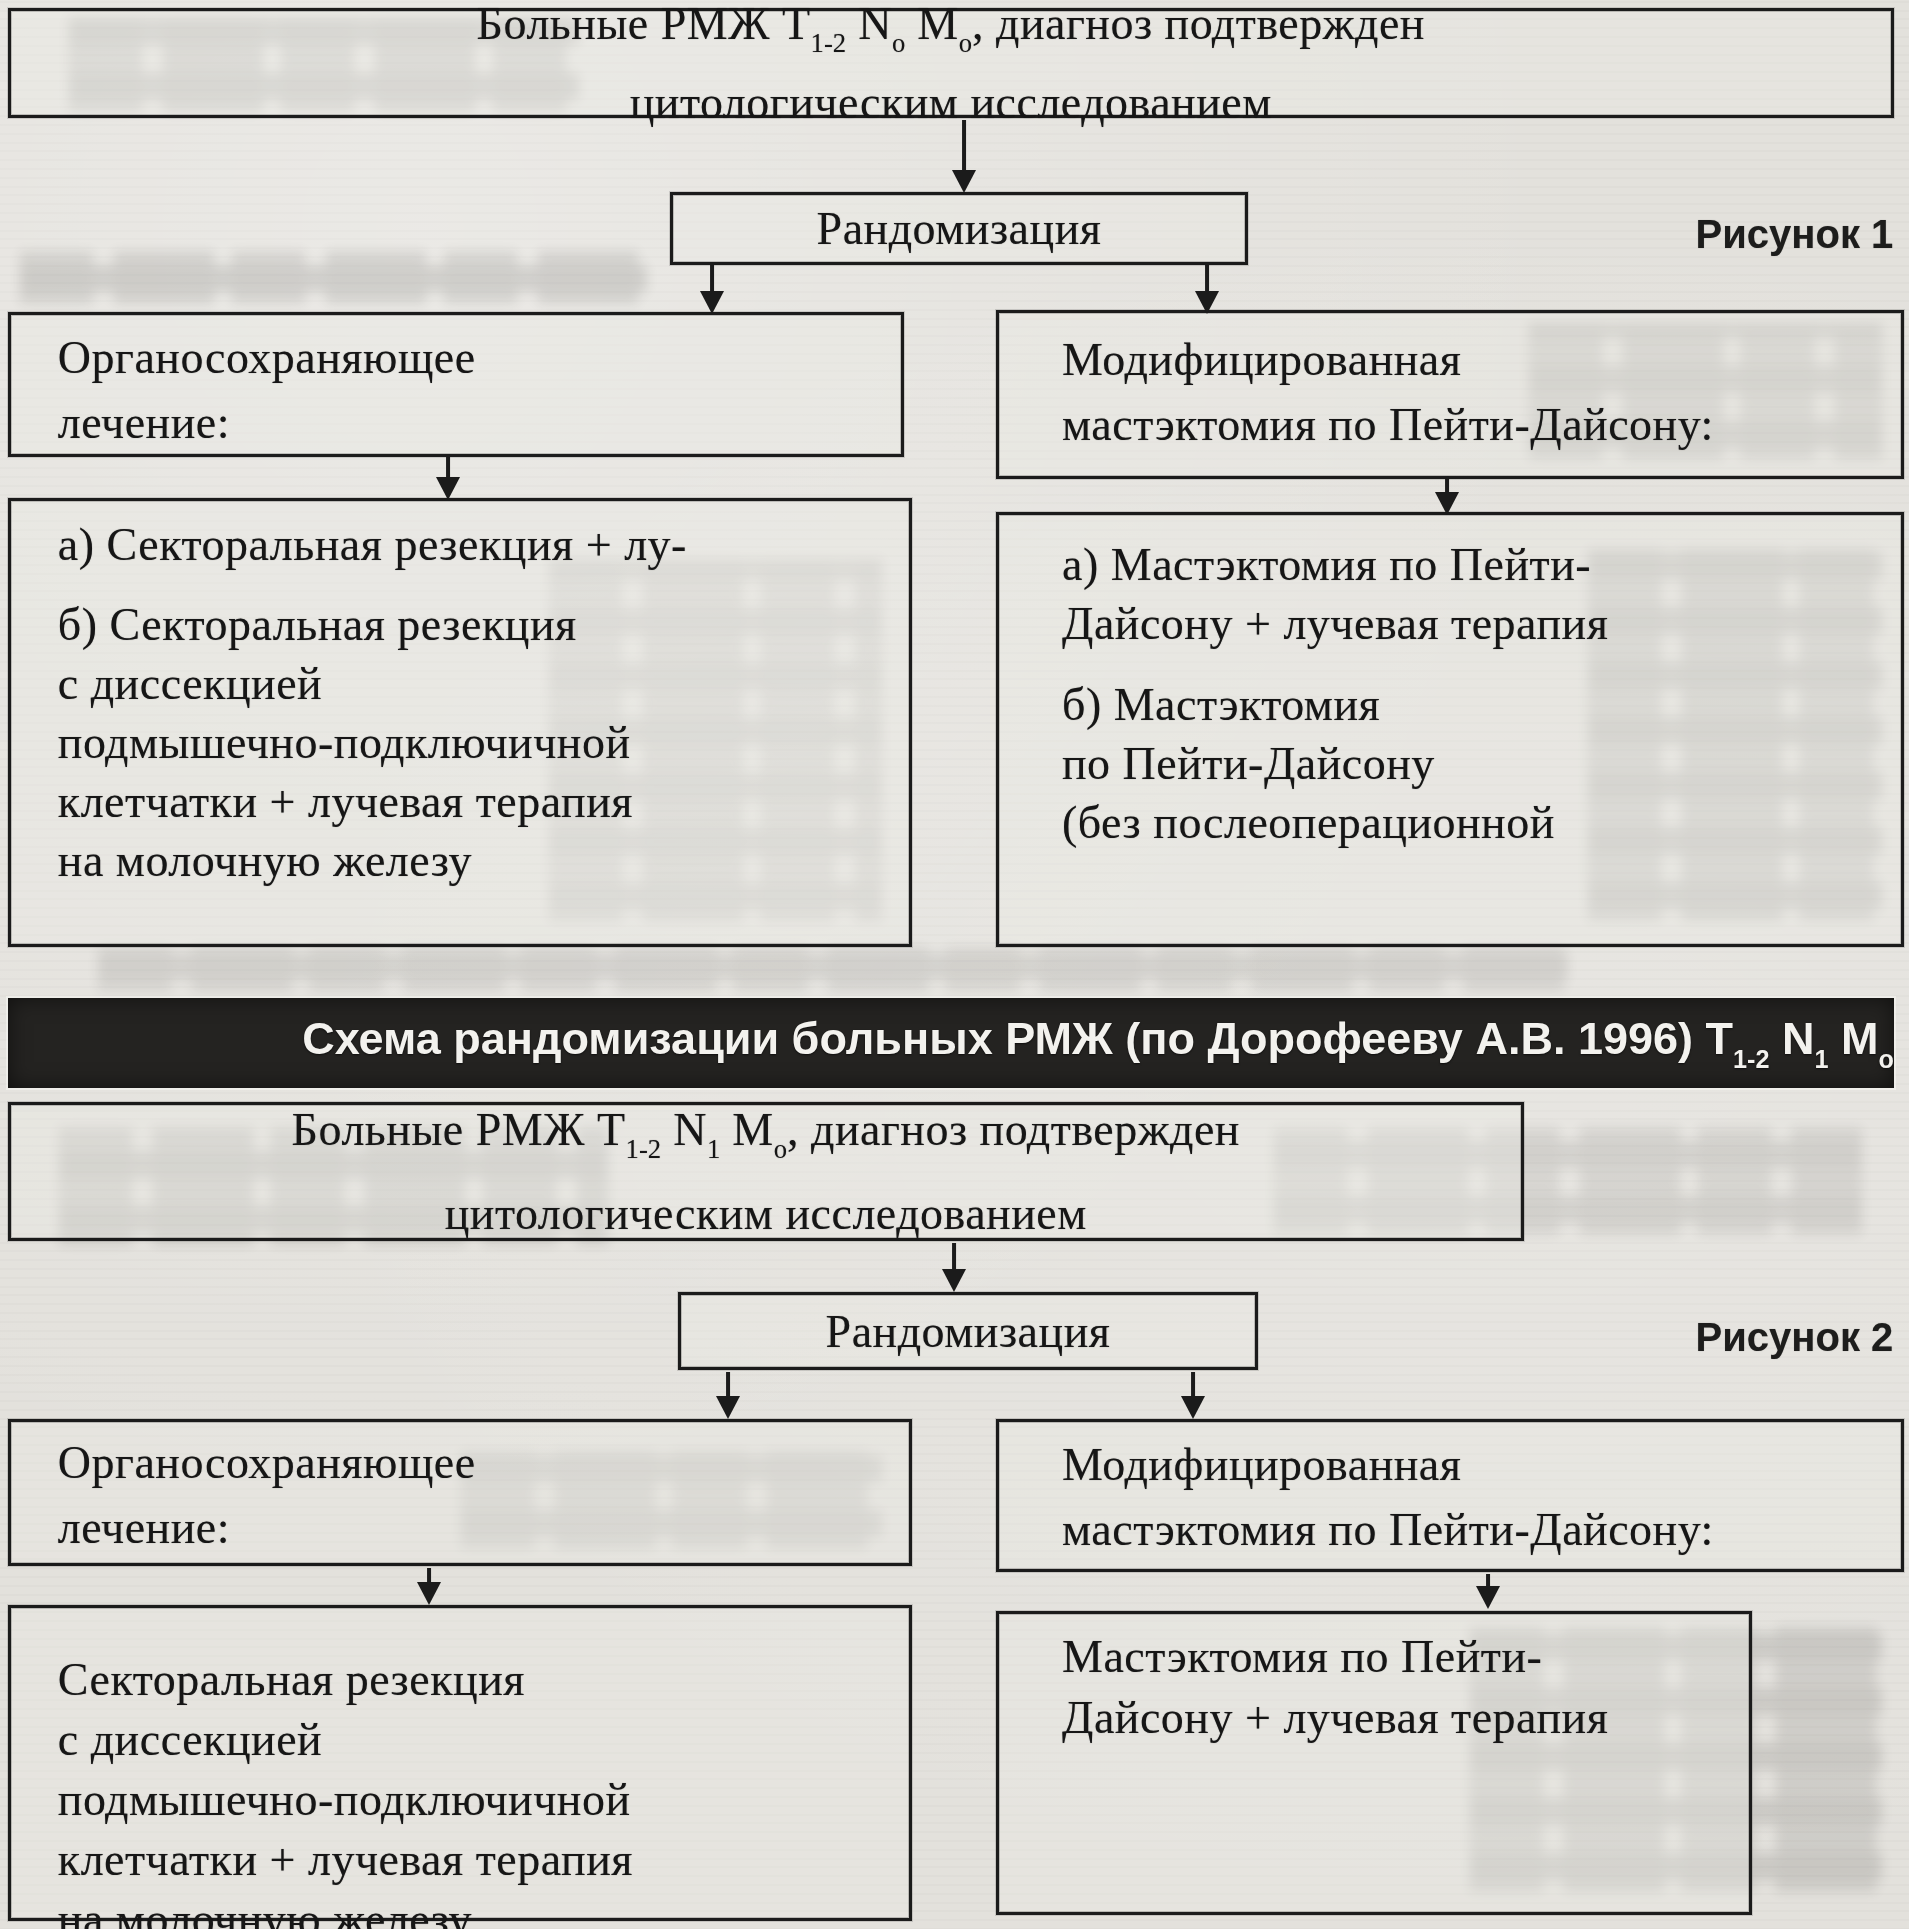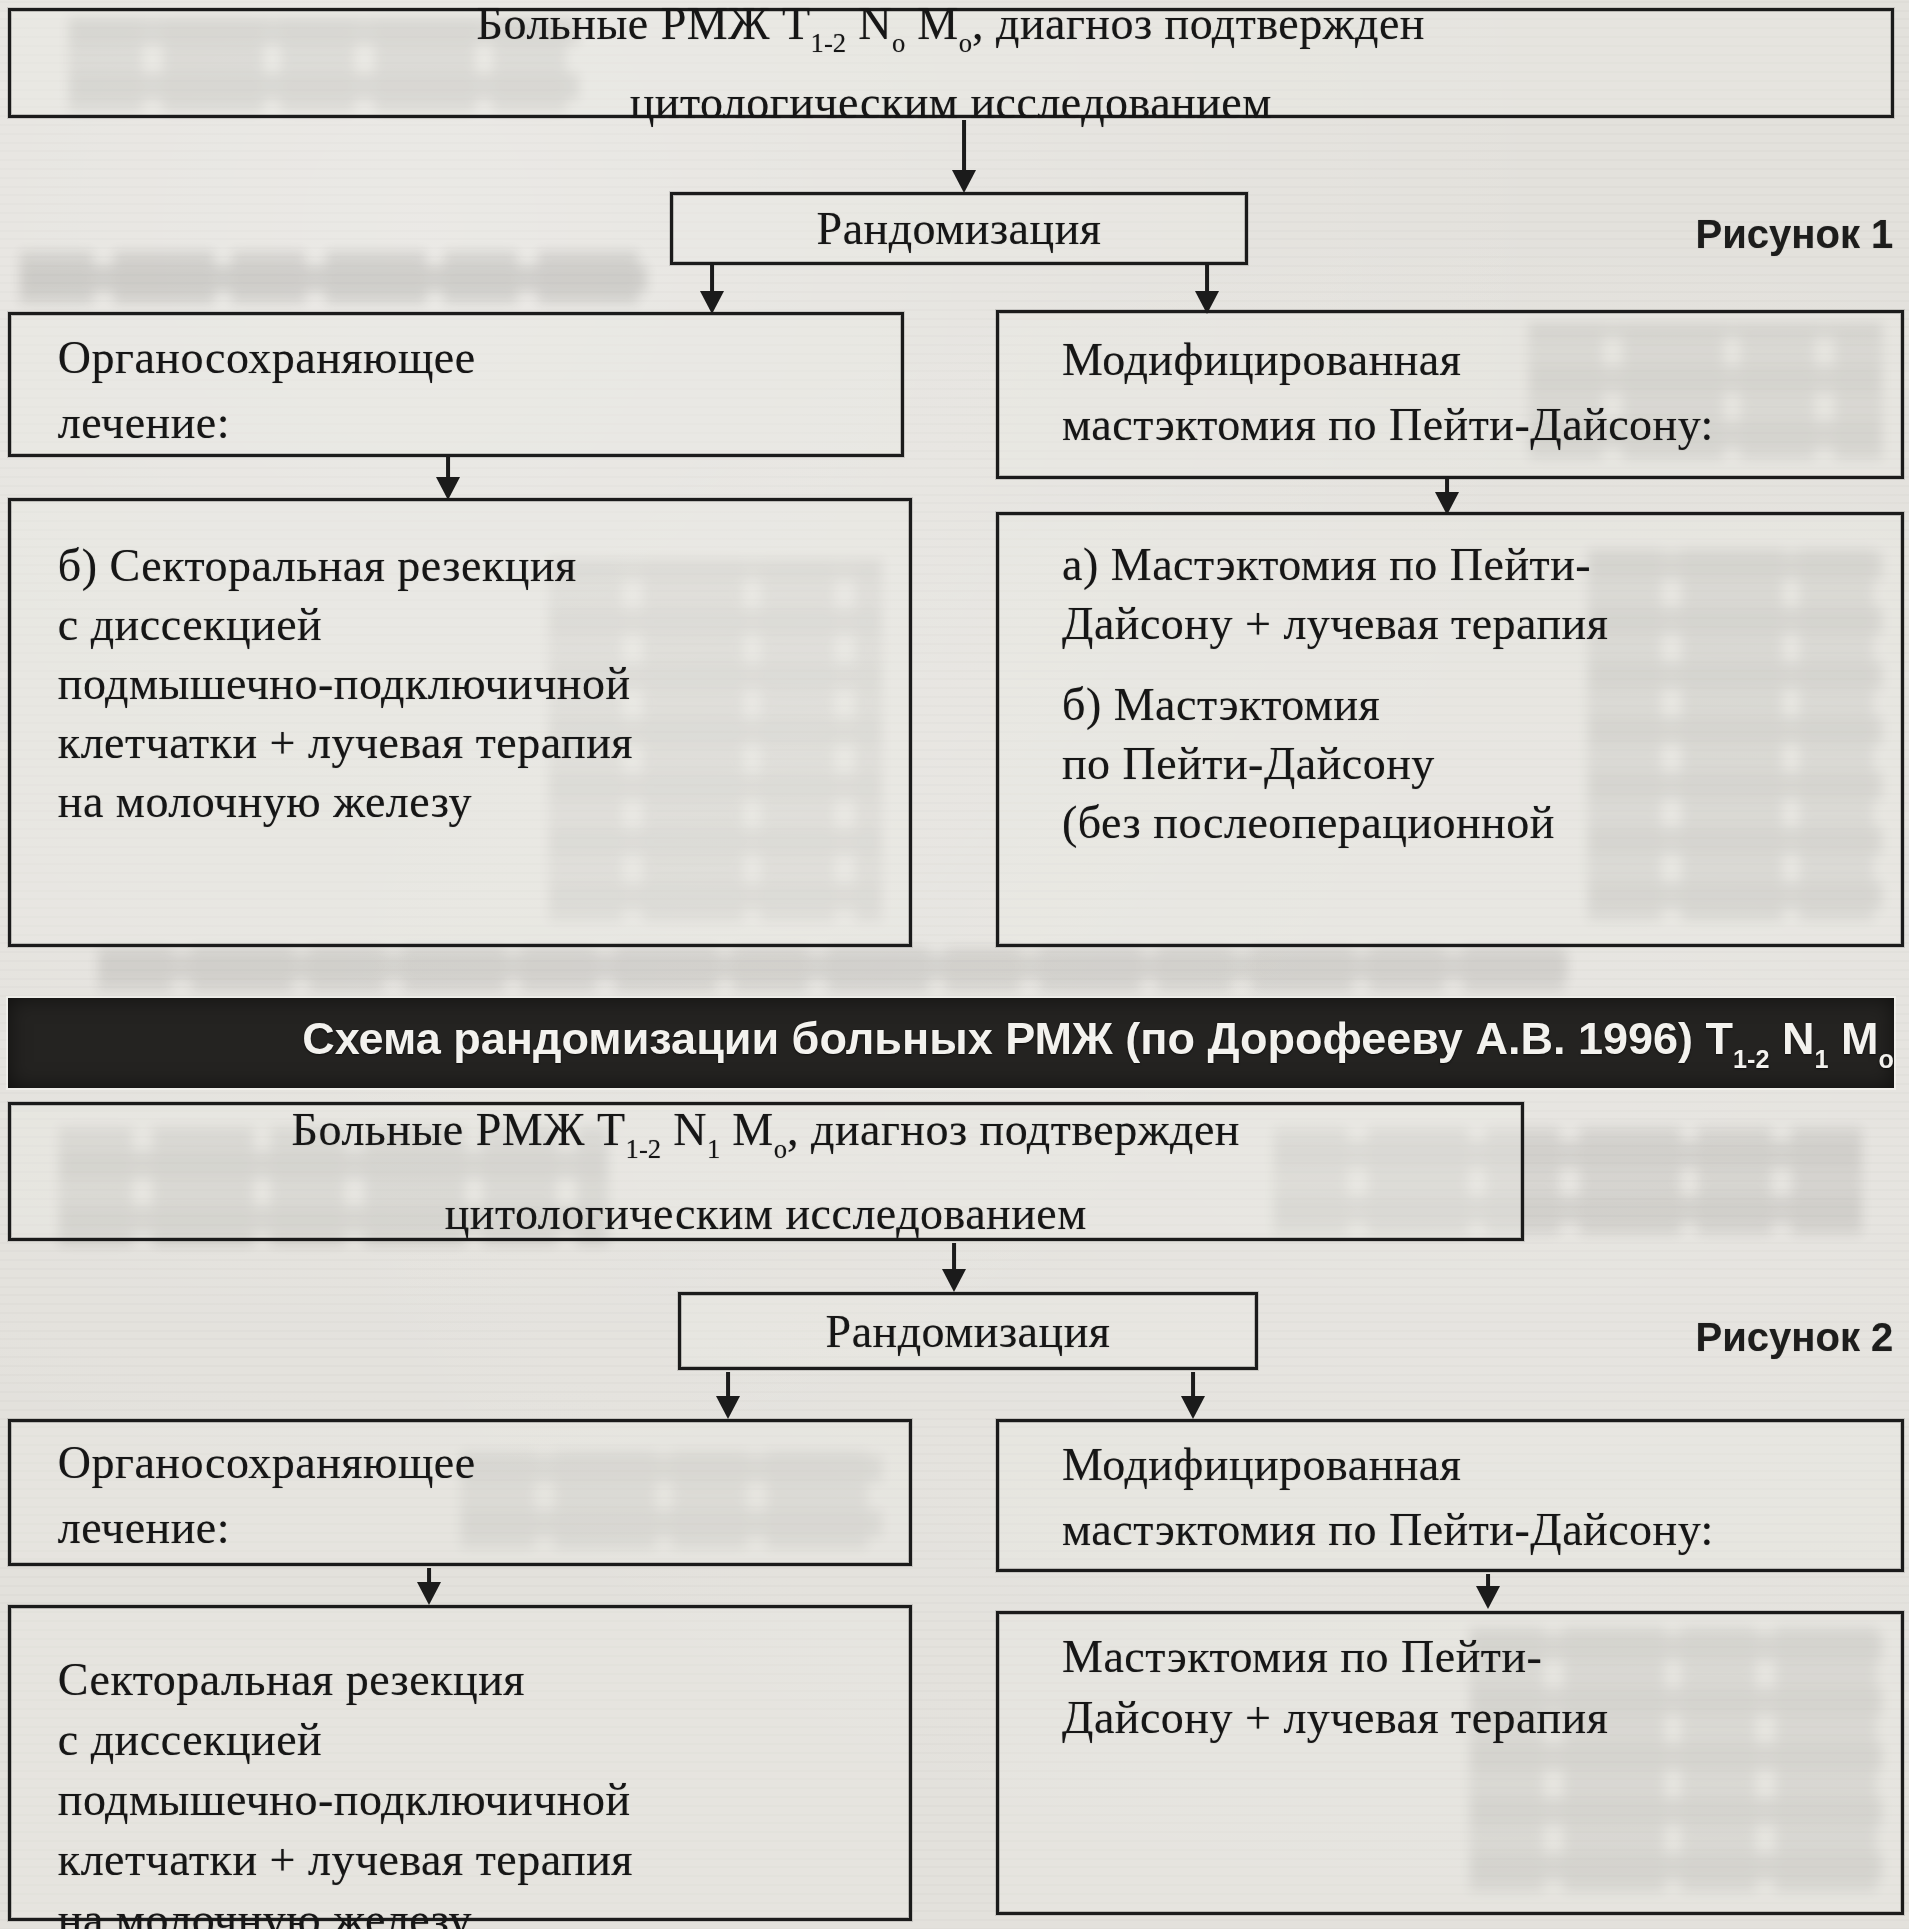--- a/index.html
+++ b/index.html
@@ -131,20 +131,21 @@
       <div class="shaft"></div>
       <div class="head"></div>
     </div>
   <div class="arrow" style="left:1434px;top:478px;height:37px;">
       <div class="shaft"></div>
       <div class="head"></div>
     </div>
 
   <div class="box" style="left:7.8px;top:498px;width:904px;height:449px;">
     <div class="serif-txt" style="padding:13.7px 0 0 47px;">
+      <span class="ln">а) Секторальная резекция + лу-</span>
       <span class="detail-gap ln"></span>
       <span class="ln">б) Секторальная резекция</span>
       <span class="ln">с диссекцией</span>
       <span class="ln">подмышечно-подключичной</span>
       <span class="ln">клетчатки + лучевая терапия</span>
       <span class="ln">на молочную железу</span>
     </div>
   </div>
 
   <div class="box" style="left:996px;top:512px;width:908px;height:435px;">
@@ -217,21 +218,21 @@
   <div class="box" style="left:7.8px;top:1605px;width:904px;height:316px;">
     <div class="serif-txt" style="padding:7.8px 0 0 47px;line-height:60px;margin-top:34px;">
       <span class="ln">Секторальная резекция</span>
       <span class="ln">с диссекцией</span>
       <span class="ln">подмышечно-подключичной</span>
       <span class="ln">клетчатки + лучевая терапия</span>
       <span class="ln">на молочную железу</span>
     </div>
   </div>
 
-  <div class="box" style="left:996px;top:1611px;width:908px;height:304px;">
+  <div class="box" style="left:996px;top:1611px;width:756px;height:304px;">
     <div class="serif-txt" style="padding:11.8px 0 0 63px;line-height:61px;">
       <span class="ln">Мастэктомия по Пейти-</span>
       <span class="ln">Дайсону + лучевая терапия</span>
     </div>
   </div>
 
 </div>
 
 
 </body></html>

